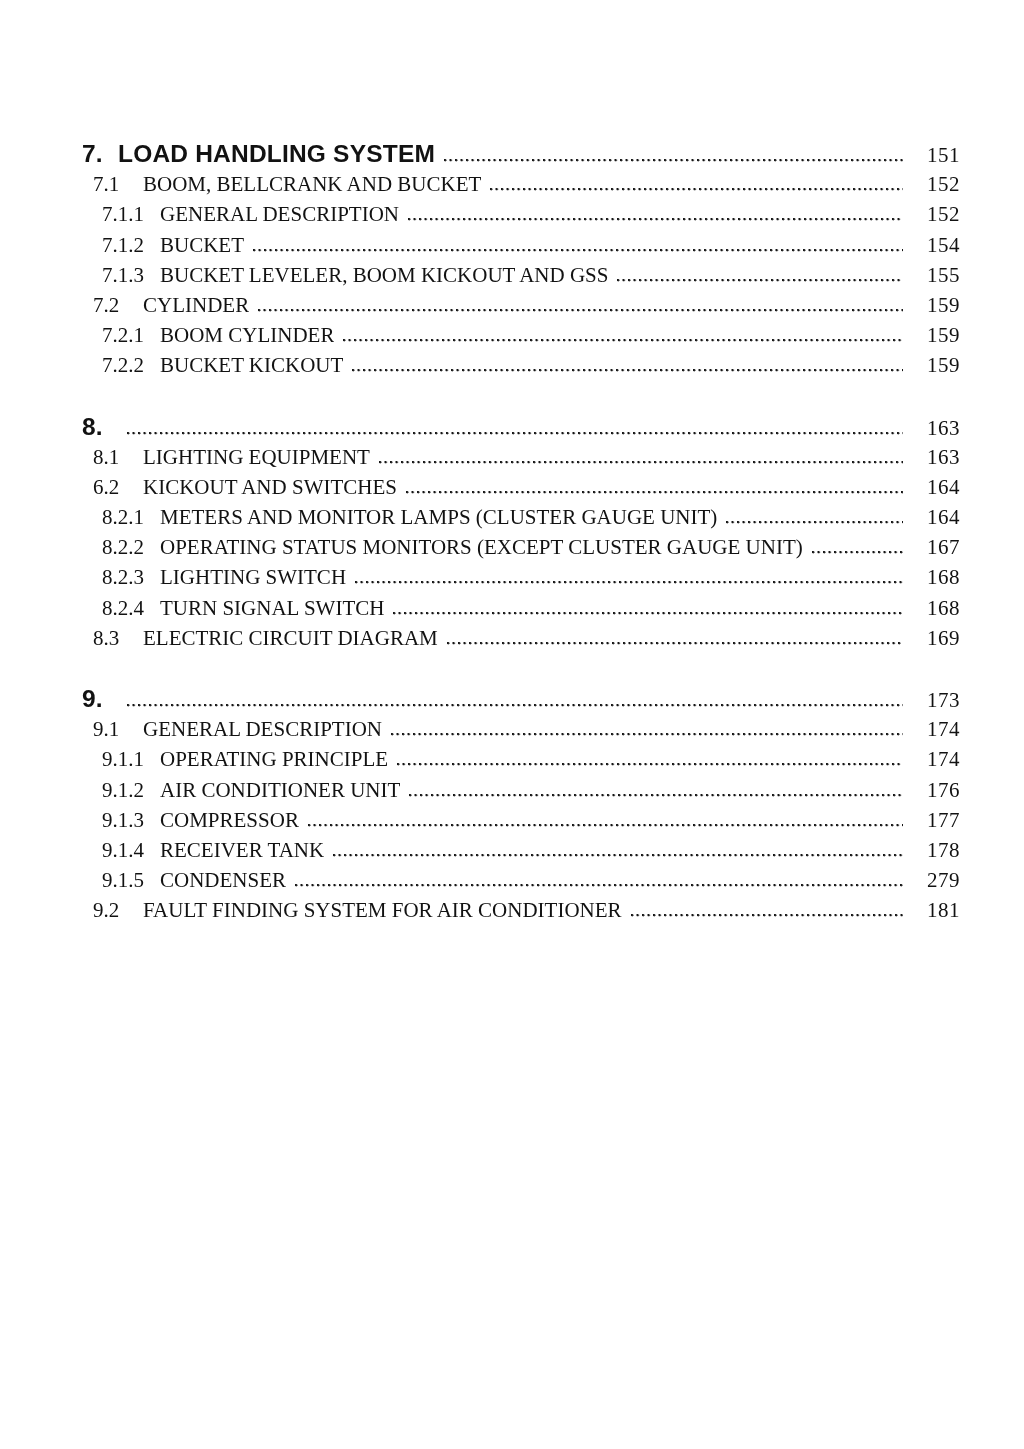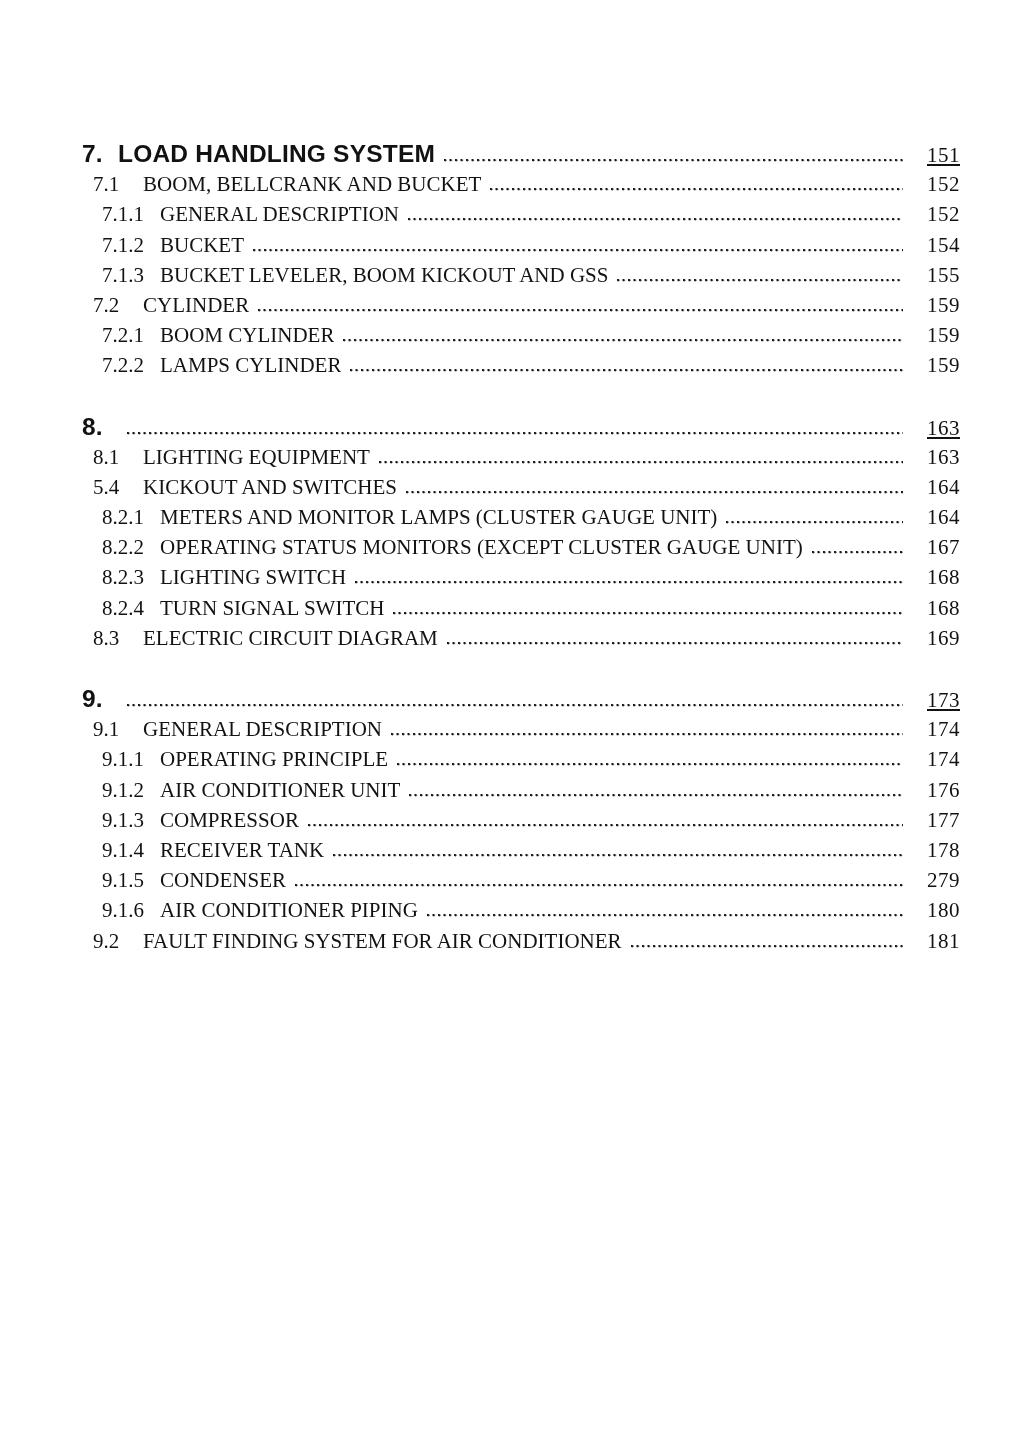--- a/index.html
+++ b/index.html
@@ -78,21 +78,21 @@
   
   .pagenum {
     flex: 0 0 auto;
     width: 44px;
     text-align: right;
     font-family: "Liberation Serif", serif;
     font-weight: 400;
     font-size: 21px;
     letter-spacing: 0.5px;
   }
-  .row.lvl0 .pagenum { line-height: 30.2px; text-decoration: underline; }
+  .row.lvl0 .pagenum { line-height: 30.2px; }
 </style>
 </head>
 <body>
 
 <div class="page">
   <main class="toc">
       <section class="section">
         <div class="row lvl0">
           <span class="num">7.</span>
           <span class="title">LOAD HANDLING SYSTEM</span>
@@ -130,39 +130,39 @@
           <span class="pagenum">159</span>
         </div>
         <div class="row lvl2">
           <span class="num">7.2.1</span>
           <span class="title">BOOM CYLINDER</span>
           <span class="leader"></span>
           <span class="pagenum">159</span>
         </div>
         <div class="row lvl2">
           <span class="num">7.2.2</span>
-          <span class="title">LAMPS CYLINDER</span>
+          <span class="title">BUCKET KICKOUT</span>
           <span class="leader"></span>
           <span class="pagenum">159</span>
         </div>
       </section>
       <section class="section">
         <div class="row lvl0">
           <span class="num">8.</span>
           <span class="leader"></span>
           <span class="pagenum">163</span>
         </div>
         <div class="row lvl1">
           <span class="num">8.1</span>
           <span class="title">LIGHTING EQUIPMENT</span>
           <span class="leader"></span>
           <span class="pagenum">163</span>
         </div>
         <div class="row lvl1">
-          <span class="num">5.4</span>
+          <span class="num">6.2</span>
           <span class="title">KICKOUT AND SWITCHES</span>
           <span class="leader"></span>
           <span class="pagenum">164</span>
         </div>
         <div class="row lvl2">
           <span class="num">8.2.1</span>
           <span class="title">METERS AND MONITOR LAMPS (CLUSTER GAUGE UNIT)</span>
           <span class="leader"></span>
           <span class="pagenum">164</span>
         </div>
@@ -225,26 +225,20 @@
           <span class="num">9.1.4</span>
           <span class="title">RECEIVER TANK</span>
           <span class="leader"></span>
           <span class="pagenum">178</span>
         </div>
         <div class="row lvl2">
           <span class="num">9.1.5</span>
           <span class="title">CONDENSER</span>
           <span class="leader"></span>
           <span class="pagenum">279</span>
-        </div>
-        <div class="row lvl2">
-          <span class="num">9.1.6</span>
-          <span class="title">AIR CONDITIONER PIPING</span>
-          <span class="leader"></span>
-          <span class="pagenum">180</span>
         </div>
         <div class="row lvl1">
           <span class="num">9.2</span>
           <span class="title">FAULT FINDING SYSTEM FOR AIR CONDITIONER</span>
           <span class="leader"></span>
           <span class="pagenum">181</span>
         </div>
       </section>
     </main>
 </div>

